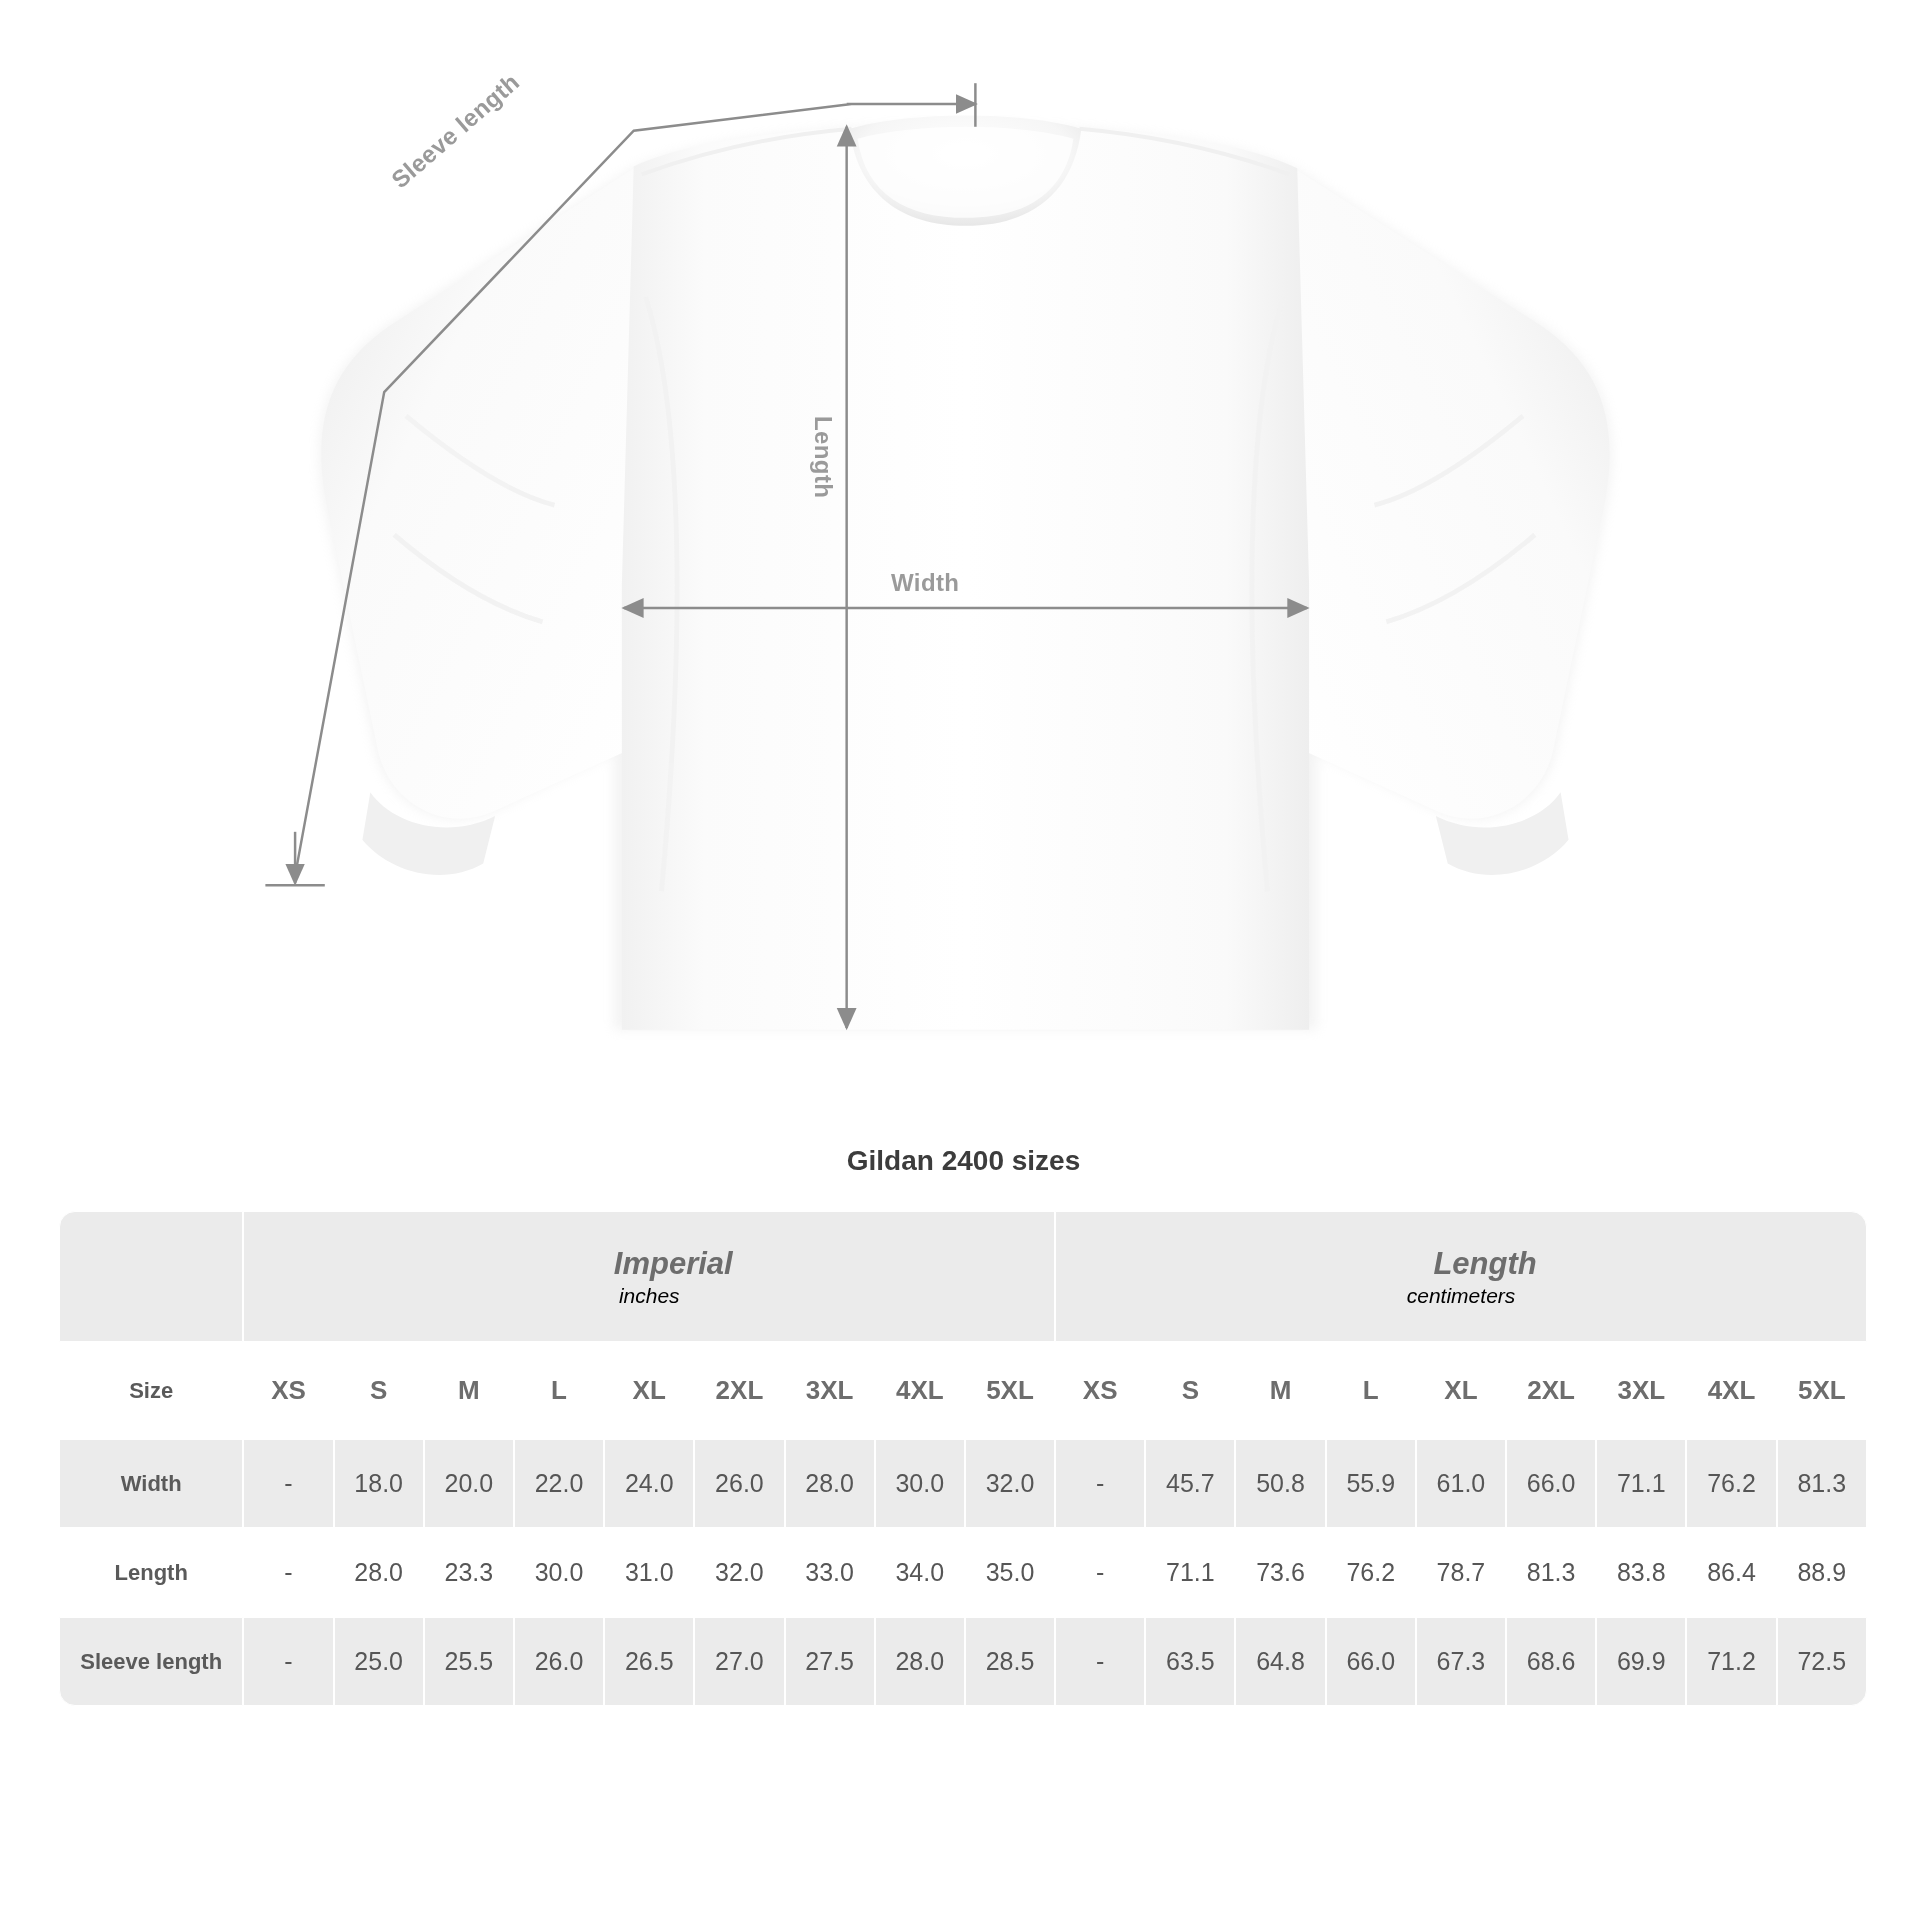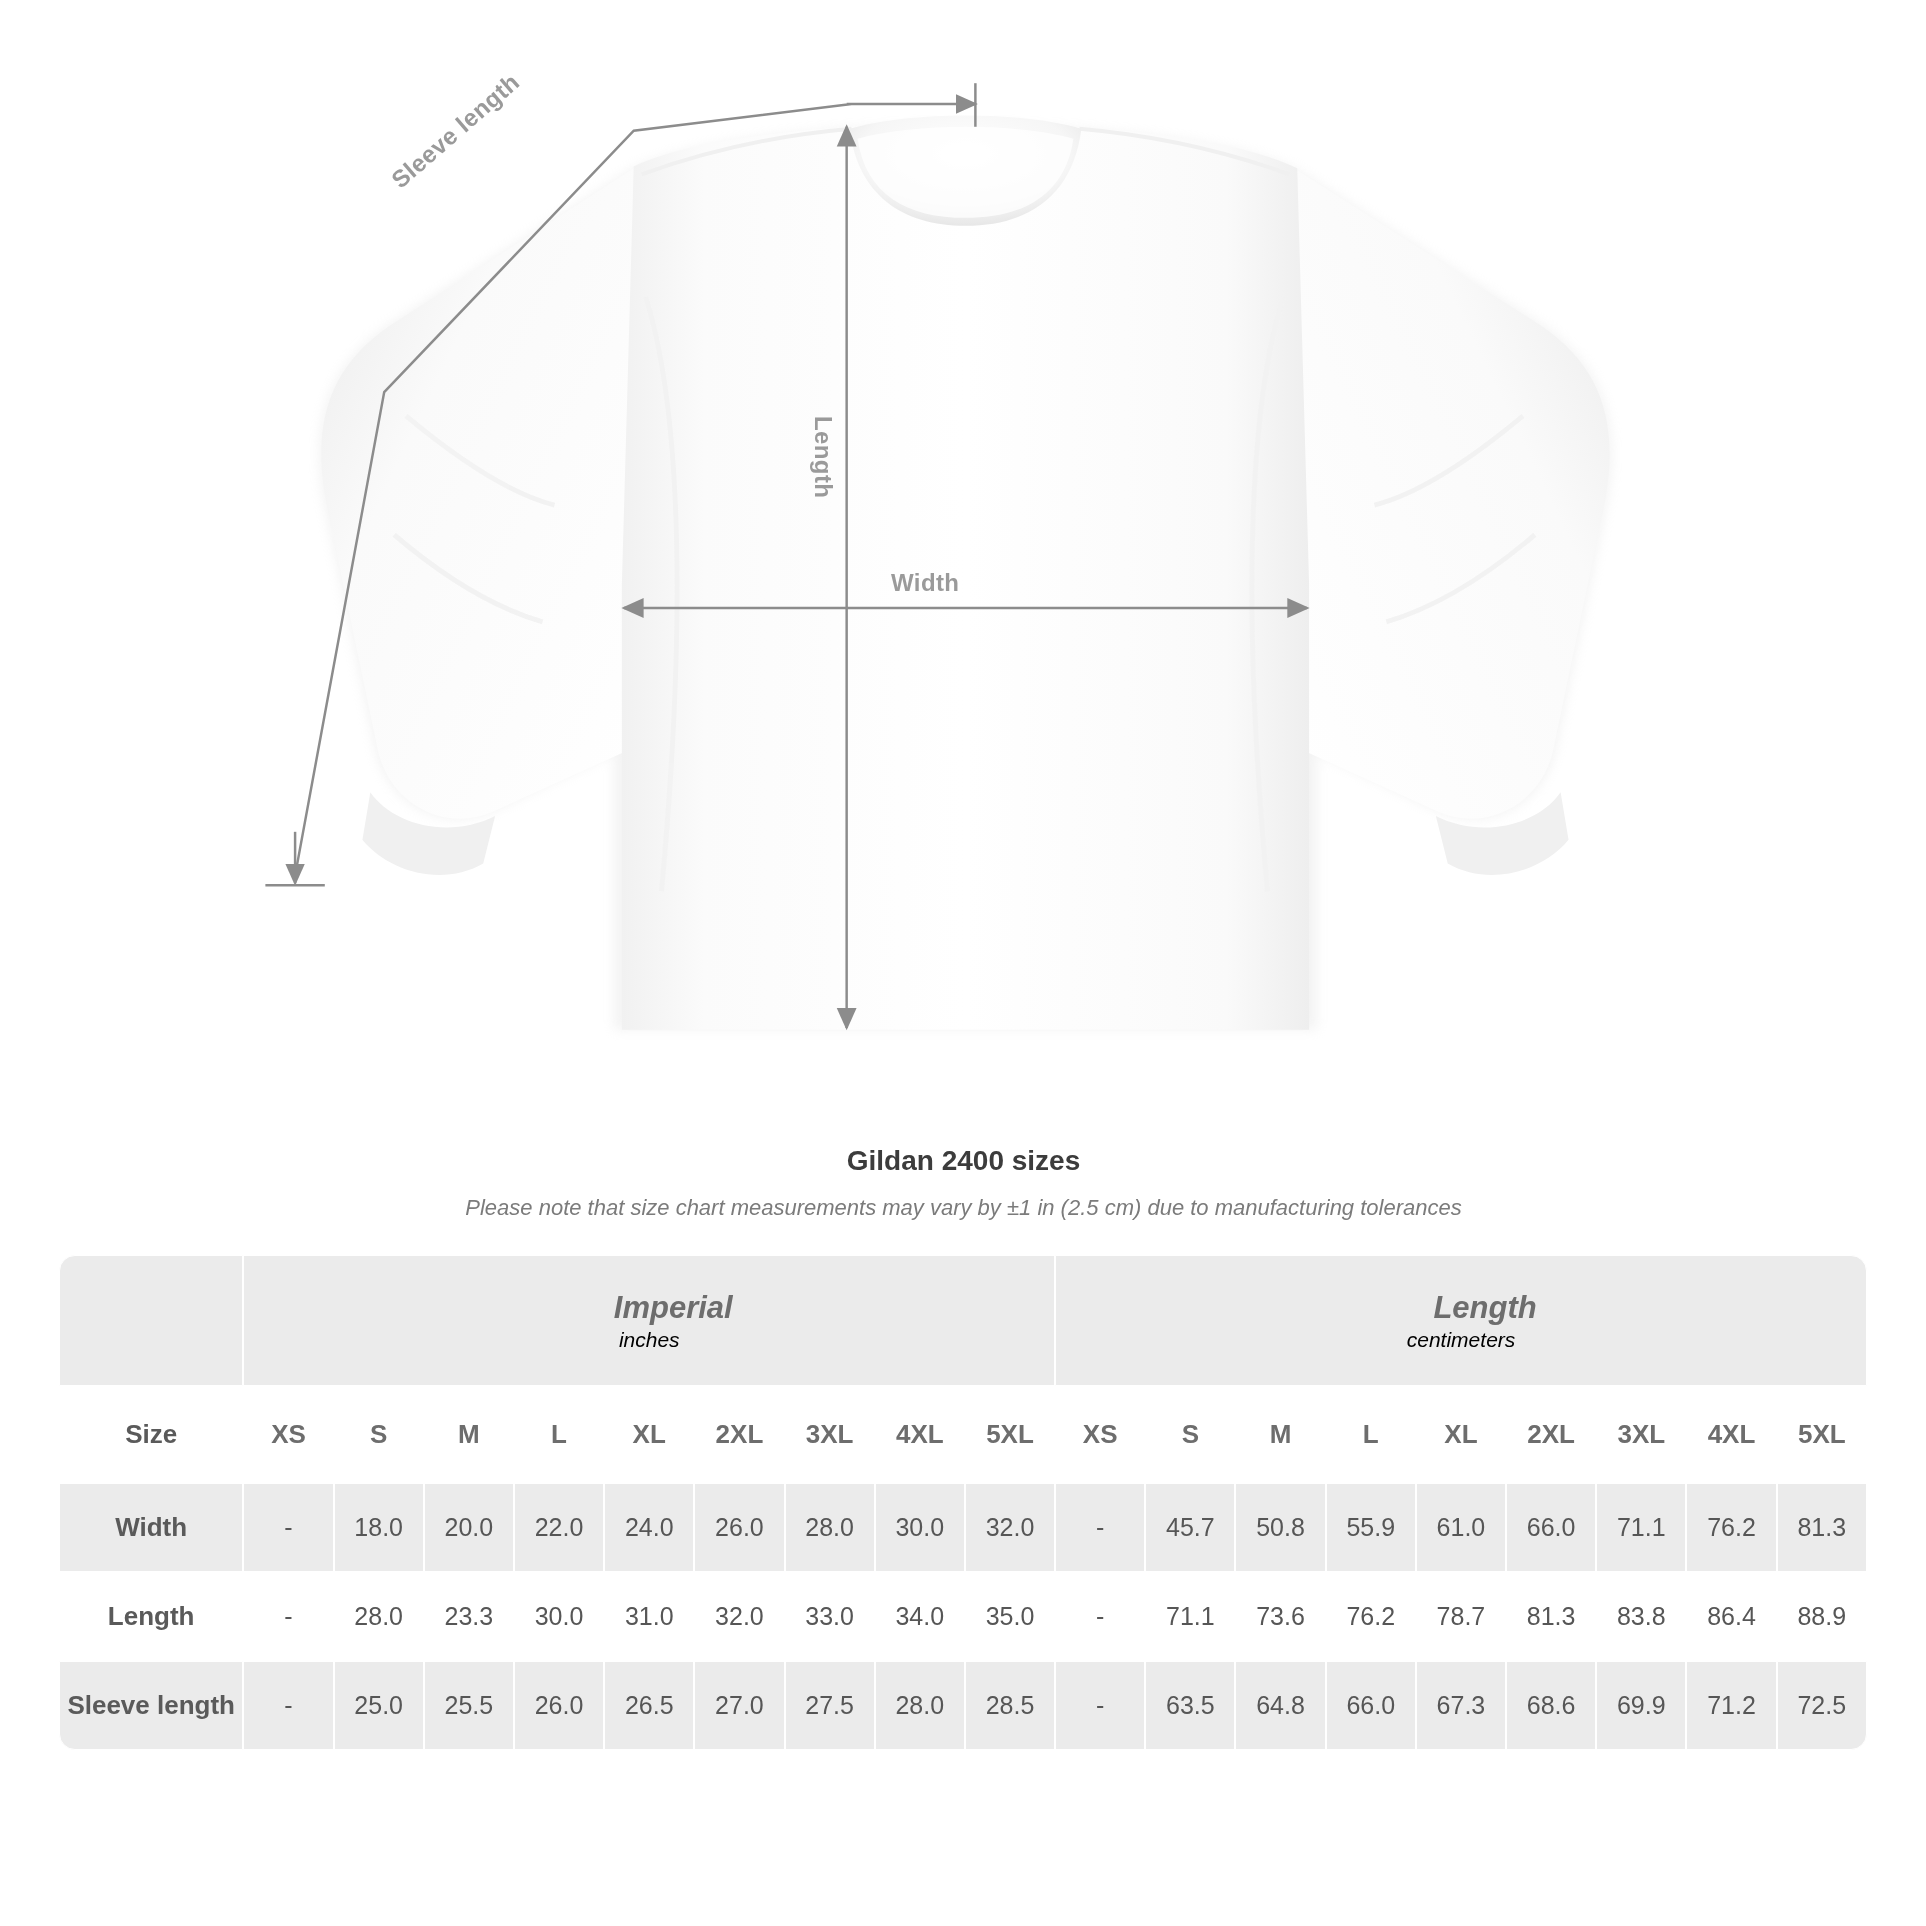--- a/index.html
+++ b/index.html
@@ -129,21 +129,21 @@
   }
   .row-shade td {
     background: #ebebeb;
   }
   .row-plain td {
     background: #ffffff;
   }
   td.rowlabel {
     font-weight: bold;
     color: #5a5a5a;
-    font-size: 26px;
+    font-size: 22px;
     margin-top: 24px;
   }
   .first-col { width: 184px; }
   .data-col { width: 90px; }
   .bl { border-bottom-left-radius: 16px; }
   .br { border-bottom-right-radius: 16px; }
 </style>
 </head>
 <body>
 
@@ -233,21 +233,20 @@
     <line x1="268" y1="894" x2="328" y2="894" stroke="#8c8c8c" stroke-width="2.5"></line>
   </svg>
 
   <div class="dim-label" id="label-width">Width</div>
   <div class="dim-label" id="label-length">Length</div>
   <div class="dim-label" id="label-sleeve">Sleeve length</div>
 </div>
 
 <div id="title-block">
   <h1 id="chart-title">Gildan 2400 sizes</h1>
-  <p id="chart-note">Please note that size chart measurements may vary by ±1 in (2.5 cm) due to manufacturing tolerances</p>
 </div>
 
 <div id="table-wrap">
   <table>
     <colgroup>
       <col class="first-col">
       <col class="data-col">
         <col class="data-col">
         <col class="data-col">
         <col class="data-col">

